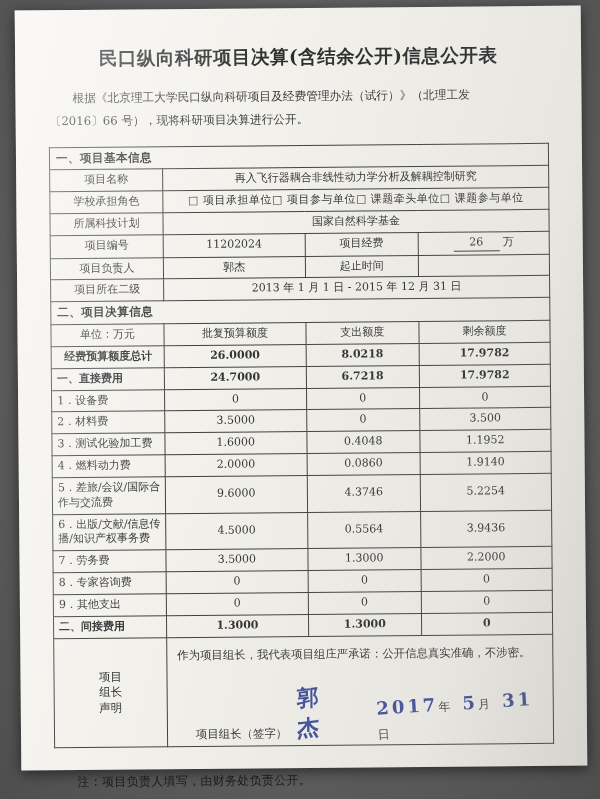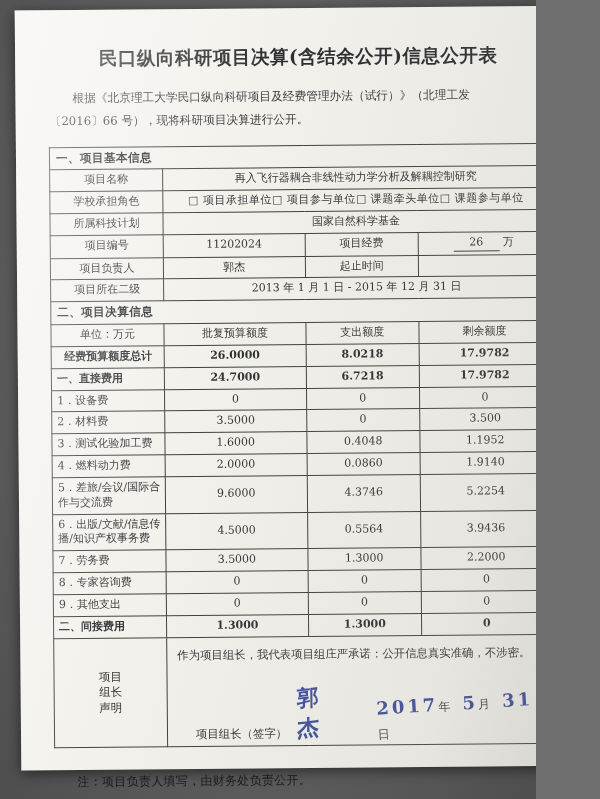--- a/index.html
+++ b/index.html
@@ -8,21 +8,21 @@
     background: #6f6f6f;
   }
   body {
     width: 600px;
     height: 799px;
     overflow: hidden;
     font-family: "DejaVu Sans", "Liberation Sans", sans-serif;
   }
   .photo {
     position: relative;
-    width: 536px;
+    width: 600px;
     height: 799px;
     background: radial-gradient(ellipse at 50% 40%, #6d6d6d 0%, #5a5a5a 70%, #4e4e4e 100%);
     overflow: hidden;
   }
   
   .sheet {
     position: absolute;
     left: 18px;
     top: 8px;
     width: 566px;

